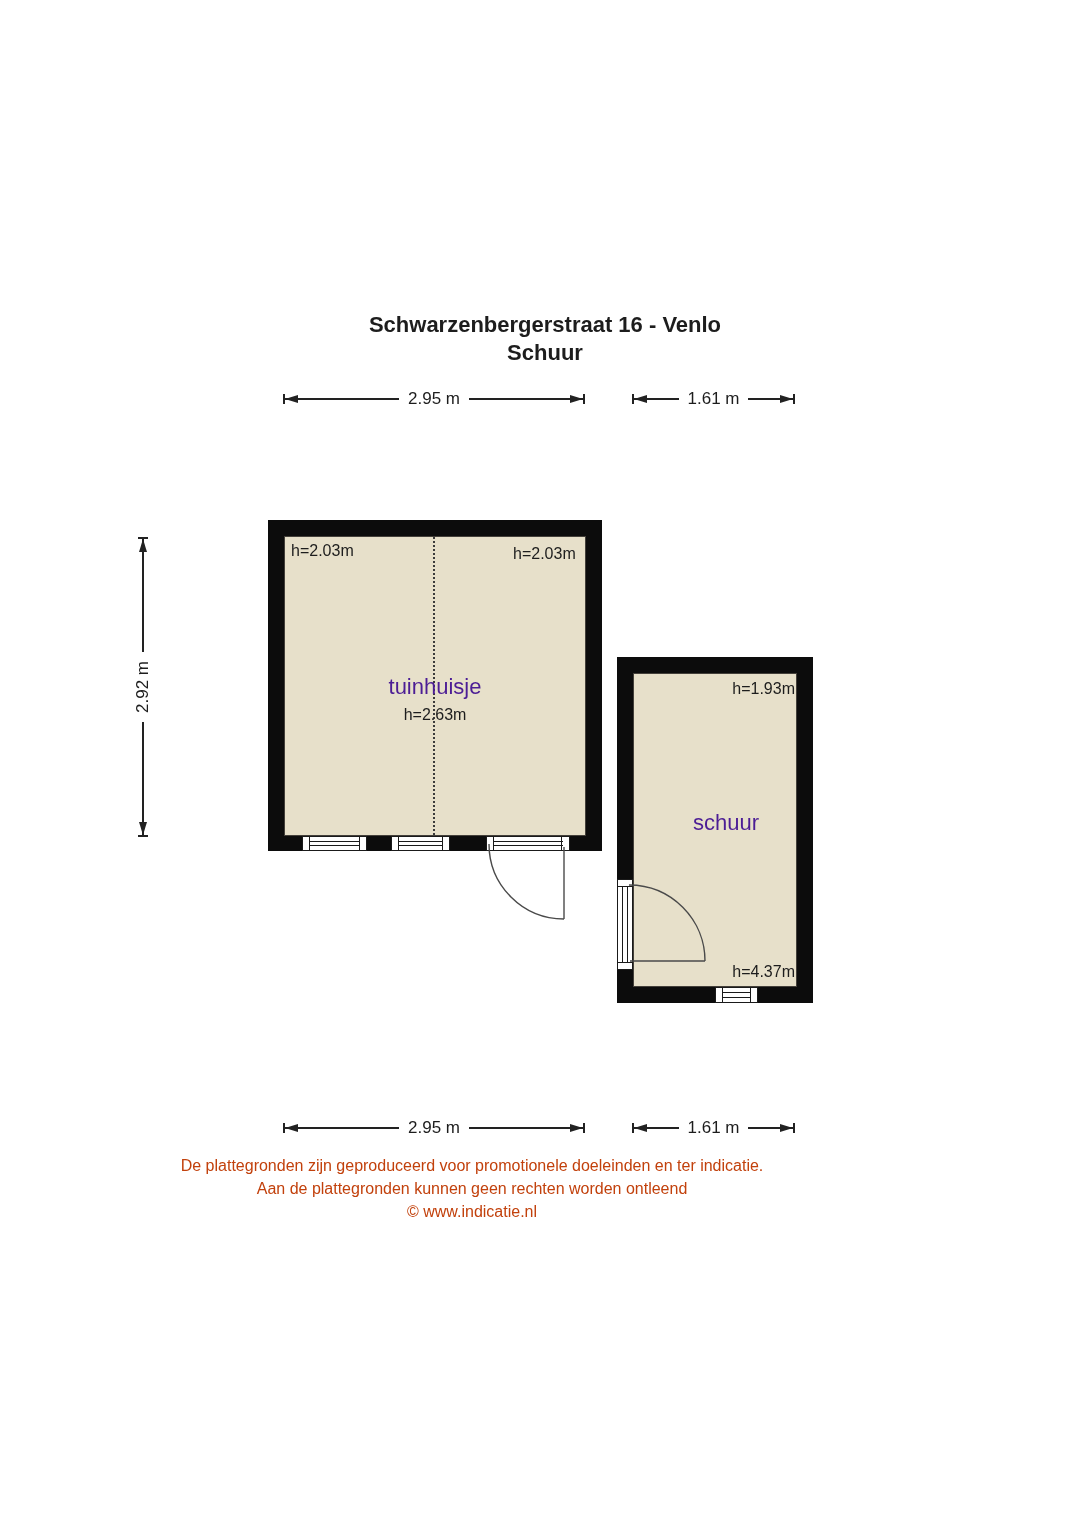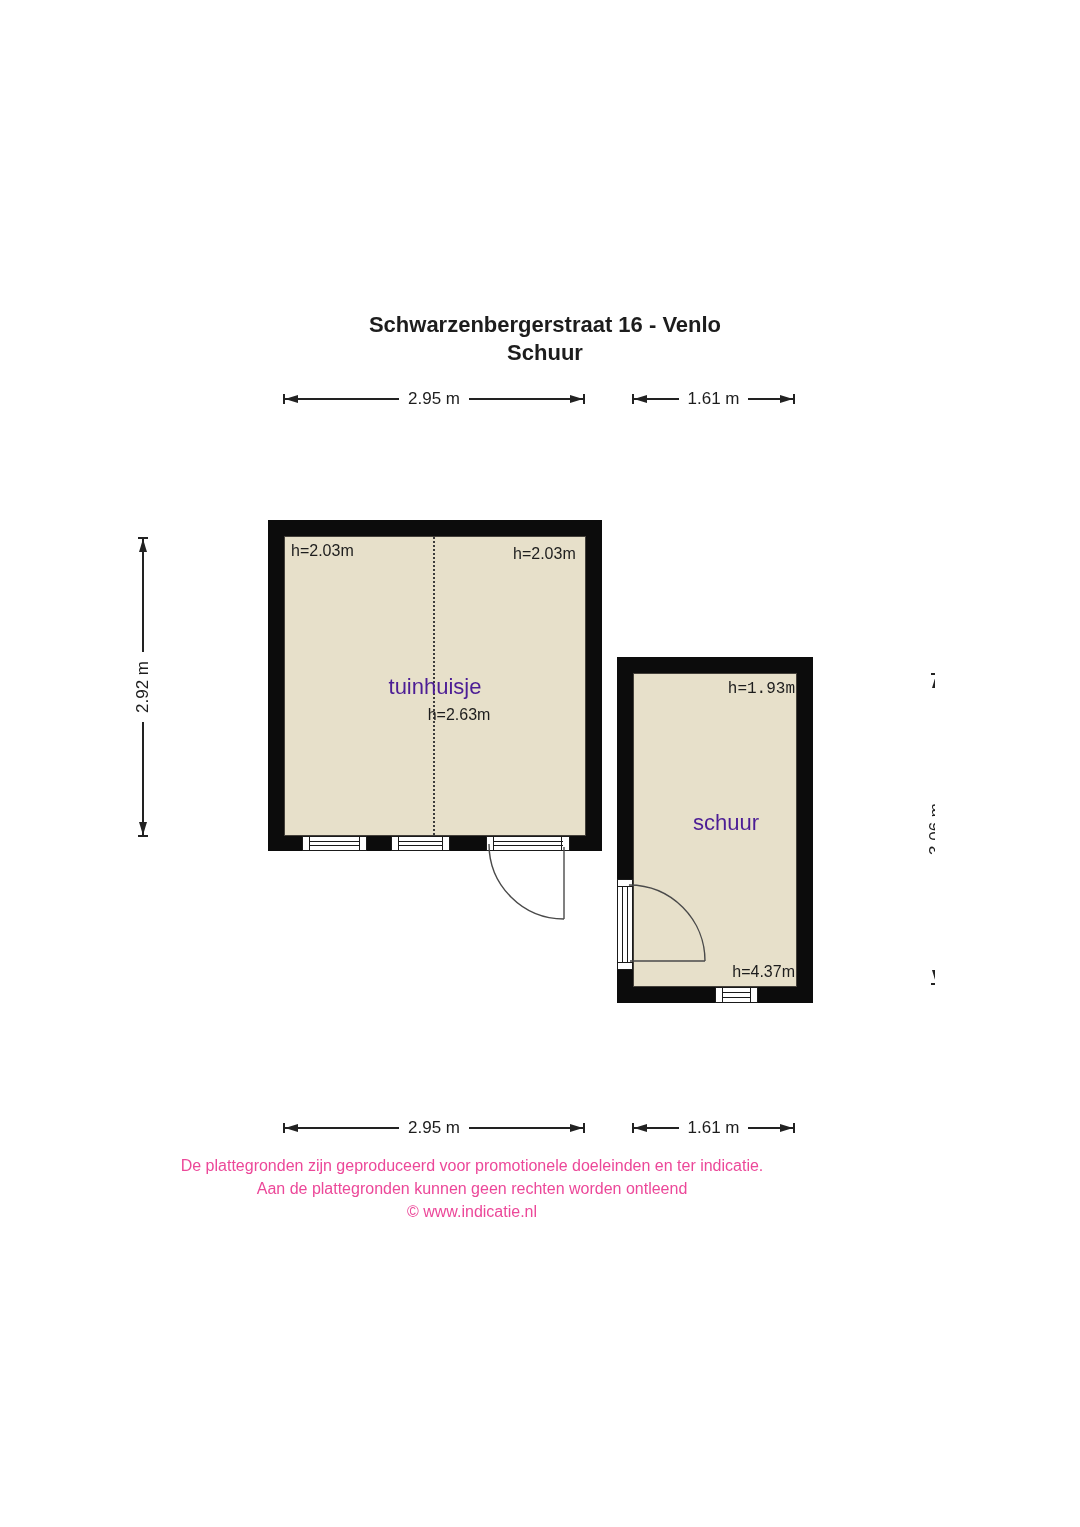--- a/index.html
+++ b/index.html
@@ -1,23 +1,23 @@
 <!DOCTYPE html>
 <html><head>
 <meta charset="utf-8">
 <style>
   html,body{margin:0;padding:0;background:#fff;}
   .page{position:relative;width:888px;height:1527px;background:#ffffff;overflow:hidden;
-        font-family:"Liberation Sans",sans-serif;color:#1a1a1a;padding-left:47px;}
+        font-family:"Liberation Sans",sans-serif;color:#1a1a1a;}
 
   
   .title-block{position:absolute;left:145px;top:311px;width:800px;text-align:center;}
   .title-line{font-size:22px;font-weight:bold;line-height:28px;color:#1d1d1d;}
   .footer-block{position:absolute;left:72px;top:1154px;width:800px;text-align:center;}
-  .footer-line{font-size:16px;line-height:23px;color:#ec4899;}
+  .footer-line{font-size:16px;line-height:23px;color:#c2410c;}
 
   
   .hdim{position:absolute;height:16px;}
   .hdim .hline{position:absolute;left:1px;right:1px;top:7px;height:1.5px;background:#222;}
   .hdim .cap{position:absolute;top:3px;width:2px;height:10px;background:#222;}
   .hdim .capL{left:0;}
   .hdim .capR{right:0;}
   .hdim .ahL,.hdim .ahR{position:absolute;top:3.5px;width:0;height:0;
        border-top:4.5px solid transparent;border-bottom:4.5px solid transparent;}
   .hdim .ahL{left:2px;border-right:13px solid #222;}
@@ -101,39 +101,39 @@
     <span class="dimlabel v">3.06 m</span>
   </div>
 
   <div class="room-outer" style="left:268px;top:520px;width:334px;height:331px;"></div>
   <div class="room-inner" style="left:284px;top:536px;width:302px;height:300px;"></div>
   <div class="divider-dotted" style="left:433px;top:537px;height:298px;"></div>
 
   <span class="h-label" style="left:291px;top:542px;">h=2.03m</span>
   <span class="h-label" style="left:513px;top:545px;">h=2.03m</span>
   <span class="room-label" style="left:435px;top:674px;transform:translateX(-50%);">tuinhuisje</span>
-  <span class="h-label" style="left:435px;top:706px;transform:translateX(-50%);margin-left:24px;">h=2.63m</span>
+  <span class="h-label" style="left:435px;top:706px;transform:translateX(-50%);">h=2.63m</span>
 
   <div class="win-h" style="left:302px;top:836px;width:65px;">
     <i class="wdiv" style="left:6px;"></i>
     <i class="wdiv" style="right:6px;"></i>
   </div>
   <div class="win-h" style="left:391px;top:836px;width:59px;">
     <i class="wdiv" style="left:6px;"></i>
     <i class="wdiv" style="right:6px;"></i>
   </div>
   <div class="win-h" style="left:486px;top:836px;width:84px;">
     <i class="wdiv" style="left:6px;"></i>
     <i class="wdiv" style="right:7px;"></i>
   </div>
 
   <div class="room-outer" style="left:617px;top:657px;width:196px;height:346px;"></div>
   <div class="room-inner" style="left:633px;top:673px;width:164px;height:314px;"></div>
 
-  <span class="h-label" style="left:795px;top:680px;transform:translateX(-100%);font-family:Liberation Mono, monospace;">h=1.93m</span>
+  <span class="h-label" style="left:795px;top:680px;transform:translateX(-100%);">h=1.93m</span>
   <span class="room-label" style="left:726px;top:810px;transform:translateX(-50%);">schuur</span>
   <span class="h-label" style="left:795px;top:963px;transform:translateX(-100%);">h=4.37m</span>
 
   <div class="win-v" style="left:617px;top:879px;height:91px;">
     <i class="wdiv" style="top:6px;"></i>
     <i class="wdiv" style="bottom:6px;"></i>
   </div>
   <div class="win-h" style="left:715px;top:987px;width:43px;height:16px;">
     <i class="wdiv" style="left:6px;"></i>
     <i class="wdiv" style="right:6px;"></i>

